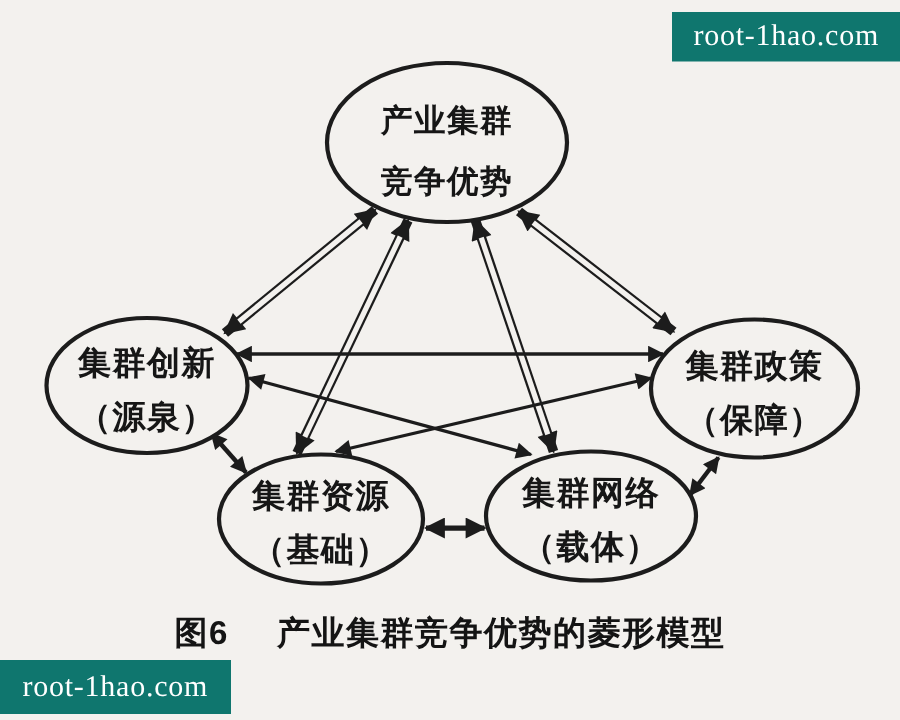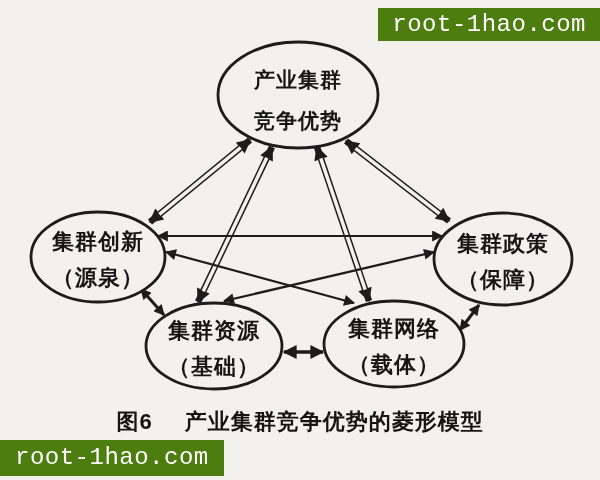--- a/index.html
+++ b/index.html
@@ -11,22 +11,22 @@
              font-size:22px;letter-spacing:1px;text-anchor:middle;}
   .node-text.small-top{font-size:21px;}
   .dbl-outer{stroke:#1c1c1c;stroke-width:6.5;fill:none;}
   .dbl-inner{stroke:#f3f1ee;stroke-width:3.5;fill:none;}
   .arr-thin{stroke:#1c1c1c;stroke-width:2.2;fill:none;}
   .arr-mid{stroke:#1c1c1c;stroke-width:3;fill:none;}
   .arr-thick{stroke:#1c1c1c;stroke-width:3.5;fill:none;}
   .caption{position:absolute;top:407px;left:0;width:100%;text-align:center;
            color:#141414;font-weight:bold;font-size:22px;letter-spacing:1px;}
   .caption .cap-label{margin-right:32px;}
-  .watermark{position:absolute;background:#4d7c0f;color:#ffffff;font-size:24px;
-             font-family:Liberation Mono, monospace;letter-spacing:0.5px;}
+  .watermark{position:absolute;background:#0f766e;color:#ffffff;font-size:20px;
+             font-family:Liberation Serif, serif;letter-spacing:0.5px;}
   .wm-top-right{top:8px;right:0;height:33px;line-height:33px;padding:0 14px;}
   .wm-bottom-left{bottom:4px;left:0;height:36px;line-height:36px;padding:0 15px;}
 </style>
 </head>
 <body>
 
 <div class="page">
 
   <svg width="600" height="480" viewBox="0 0 600 480">
     <defs>

